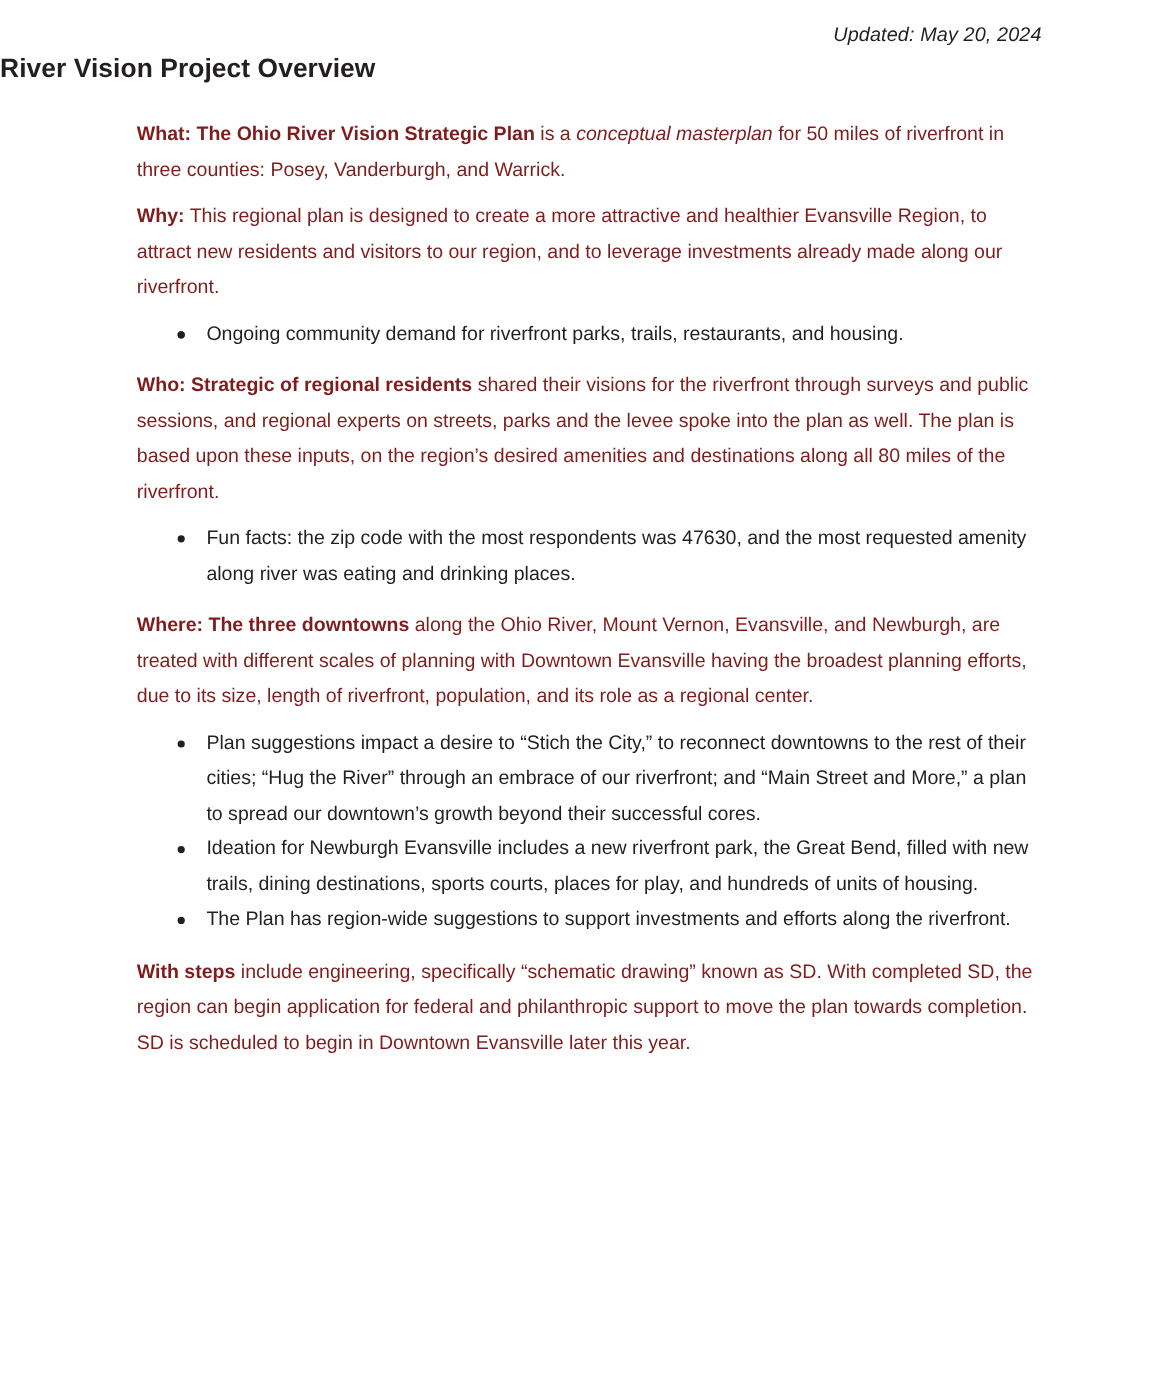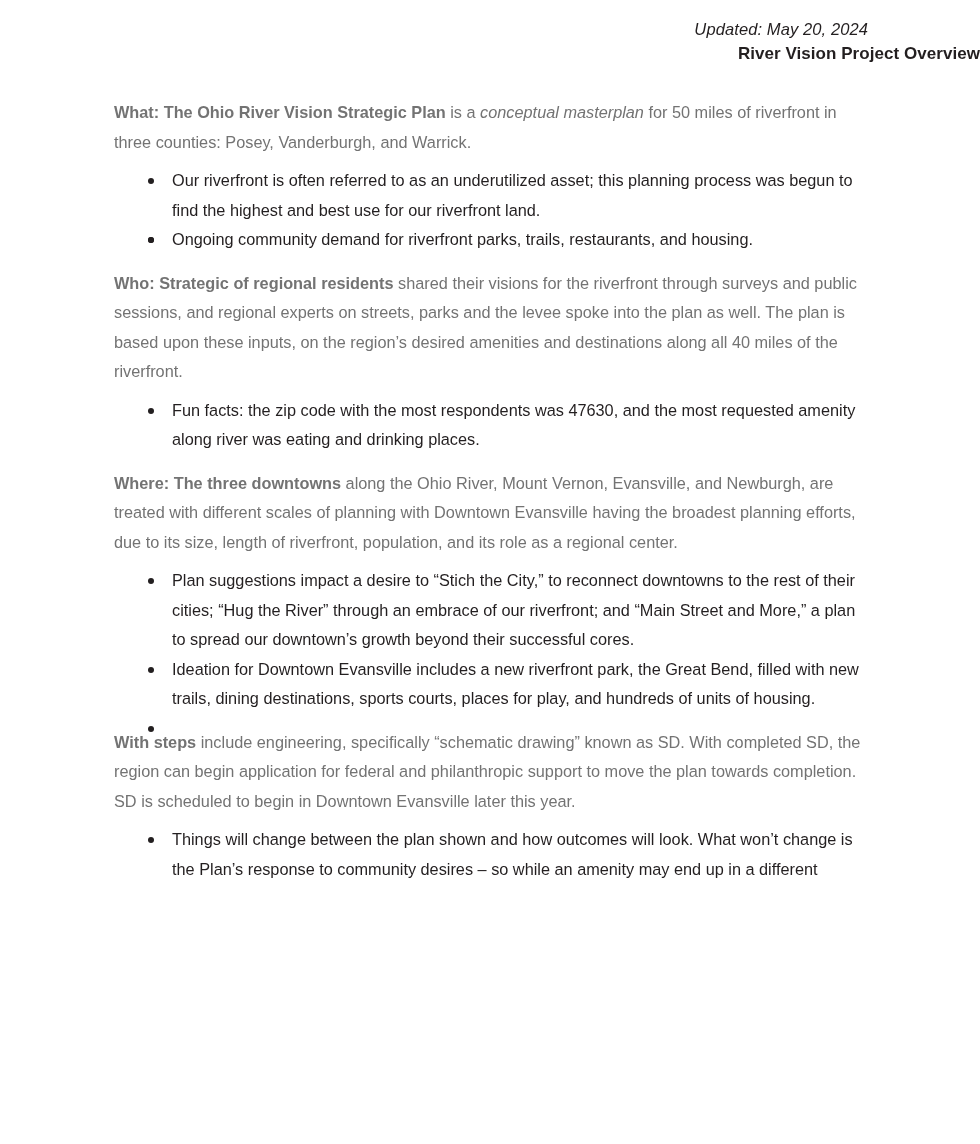--- a/index.html
+++ b/index.html
@@ -31,37 +31,37 @@
     font-size: 16.5px;
     letter-spacing: 0.1px;
     color: #231f20;
     white-space: nowrap;
   }
   .doc-title {
     position: absolute;
     top: 44px;
     left: 0;
     width: 980px;
-    text-align: right;
+    text-align: left;
     font-weight: bold;
-    font-size: 17px;
+    font-size: 22px;
     letter-spacing: 0.05px;
     color: #231f20;
   }
   .body-area {
     position: absolute;
     top: 98px;
     left: 114px;
     width: 754px;
   }
   p.para {
     margin: 0 0 9px 0;
     font-size: 16.3px;
     line-height: 29.5px;
-    color: #737373;
+    color: #7f1d1d;
     text-align: left;
   }
   p.para:last-child { margin-bottom: 0; }
   .b { font-weight: bold; }
   .i { font-style: italic; }
   ul.bullets {
     list-style: none;
     margin: 6px 0 14px 0;
     padding: 0;
   }
@@ -90,39 +90,39 @@
 <div class="page">
 
   <div class="updated-line">Updated: May 20, 2024</div>
 
   <div class="doc-title">River Vision Project Overview</div>
 
   <div class="body-area">
 
     <p class="para"><span class="b">What: The Ohio River Vision Strategic Plan</span><span> is a </span><span class="i">conceptual masterplan</span><span> for 50 miles of riverfront in three counties: Posey, Vanderburgh, and Warrick.</span></p>
 
+    <p class="para"><span class="b">Why:</span><span> This regional plan is designed to create a more attractive and healthier Evansville Region, to attract new residents and visitors to our region, and to leverage investments already made along our riverfront.</span></p>
 
     <ul class="bullets">
-      <li><span class="dot"></span><span>Our riverfront is often referred to as an underutilized asset; this planning process was begun to find the highest and best use for our riverfront land.</span></li>
       <li><span class="dot"></span></li>
       <li><span class="dot"></span><span>Ongoing community demand for riverfront parks, trails, restaurants, and housing.</span></li>
     </ul>
 
-    <p class="para"><span class="b">Who: Strategic of regional residents</span><span> shared their visions for the riverfront through surveys and public sessions, and regional experts on streets, parks and the levee spoke into the plan as well. The plan is based upon these inputs, on the region’s desired amenities and destinations along all 40 miles of the riverfront.</span></p>
+    <p class="para"><span class="b">Who: Strategic of regional residents</span><span> shared their visions for the riverfront through surveys and public sessions, and regional experts on streets, parks and the levee spoke into the plan as well. The plan is based upon these inputs, on the region’s desired amenities and destinations along all 80 miles of the riverfront.</span></p>
 
     <ul class="bullets">
       <li><span class="dot"></span><span>Fun facts: the zip code with the most respondents was 47630, and the most requested amenity along river was eating and drinking places.</span></li>
     </ul>
 
     <p class="para"><span class="b">Where: The three downtowns</span><span> along the Ohio River, Mount Vernon, Evansville, and Newburgh, are treated with different scales of planning with Downtown Evansville having the broadest planning efforts, due to its size, length of riverfront, population, and its role as a regional center.</span></p>
 
     <ul class="bullets">
       <li><span class="dot"></span><span>Plan suggestions impact a desire to “Stich the City,” to reconnect downtowns to the rest of their cities; “Hug the River” through an embrace of our riverfront; and “Main Street and More,” a plan to spread our downtown’s growth beyond their successful cores.</span></li>
-      <li><span class="dot"></span><span>Ideation for Downtown Evansville includes a new riverfront park, the Great Bend, filled with new trails, dining destinations, sports courts, places for play, and hundreds of units of housing.</span></li>
-      <li><span class="dot"></span></li>
+      <li><span class="dot"></span><span>Ideation for Newburgh Evansville includes a new riverfront park, the Great Bend, filled with new trails, dining destinations, sports courts, places for play, and hundreds of units of housing.</span></li>
+      <li><span class="dot"></span><span>The Plan has region-wide suggestions to support investments and efforts along the riverfront.</span></li>
     </ul>
 
     <p class="para"><span class="b">With steps</span><span> include engineering, specifically “schematic drawing” known as SD. With completed SD, the region can begin application for federal and philanthropic support to move the plan towards completion. SD is scheduled to begin in Downtown Evansville later this year.</span></p>
 
     <ul class="bullets">
       <li><span class="dot"></span><span>Things will change between the plan shown and how outcomes will look. What won’t change is the Plan’s response to community desires – so while an amenity may end up in a different location the amenity will still be built for regional use.</span></li>
     </ul>
 
   </div>
 </div>

